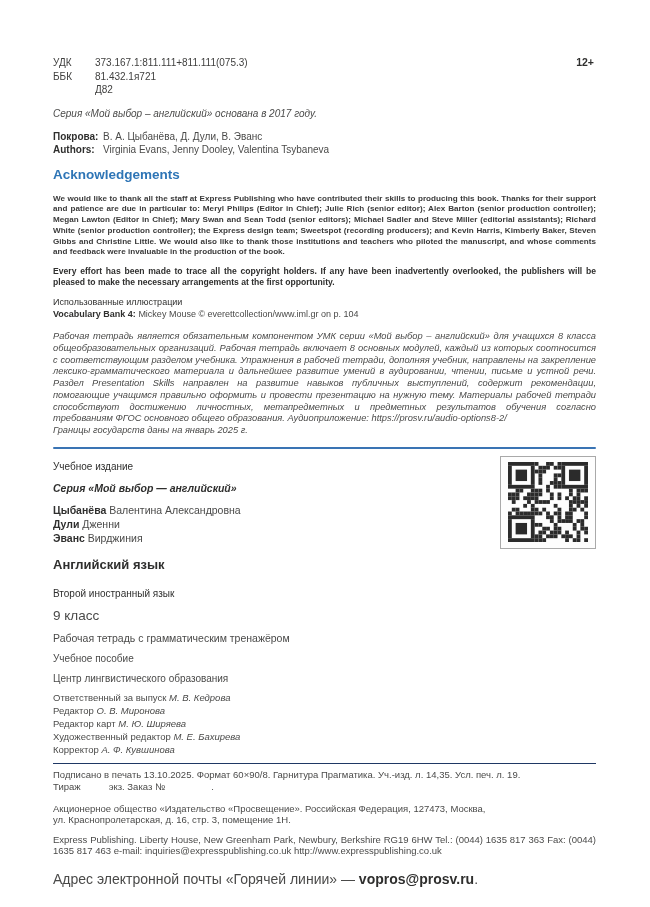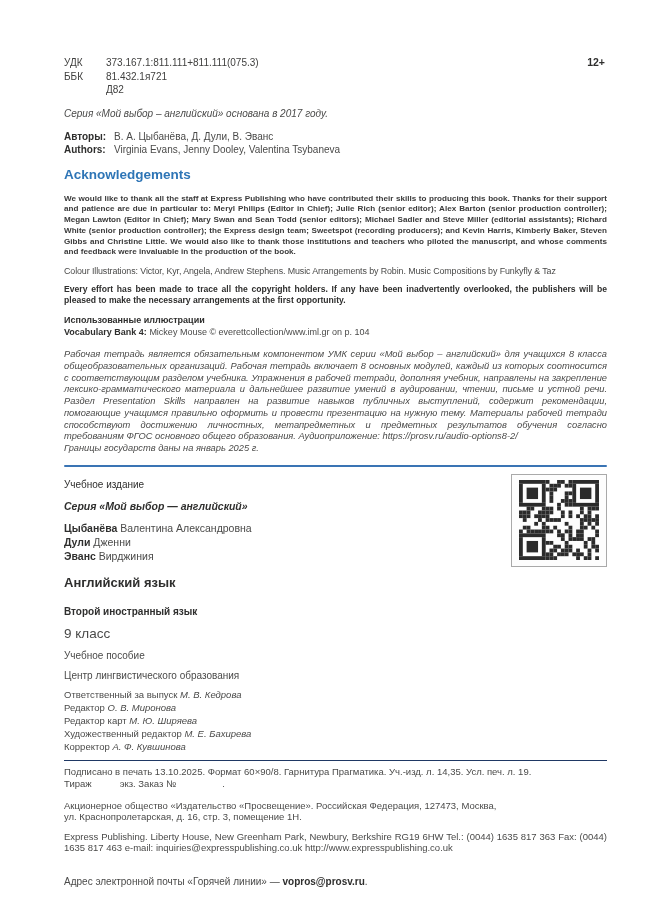--- a/index.html
+++ b/index.html
@@ -9,21 +9,21 @@
     width: 650px;
     height: 907px;
     background: #ffffff;
     font-family: "Liberation Sans", sans-serif;
     color: #3a3a3a;
     margin: 0 auto;
     overflow: hidden;
   }
   .content {
     position: absolute;
-    left: 64px;
+    left: 53px;
     top: 56px;
     width: 543px;
   }
 
   
   .codes { position: relative; font-size: 10px; line-height: 13.5px; color: #3f3f3e; }
   .codes .row { display: flex; }
   .codes .lbl { width: 42px; flex: 0 0 42px; }
   .codes .val {}
   .codes .code3 { margin-left: 42px; }
@@ -54,21 +54,21 @@
     margin-top: 8px;
     font-size: 8.6px;
     font-weight: bold;
     line-height: 11px;
     text-align: justify;
     color: #2f2f2e;
   }
 
   
   .illustrations { margin-top: 9px; font-size: 9px; line-height: 11.5px; }
-  .illustrations .ttl { font-weight: bold; color: #2f2f2e; }
+  .illustrations .ttl { font-weight: normal; color: #2f2f2e; }
   .illustrations .lbl { font-weight: bold; color: #2f2f2e; }
   .illustrations .val { color: #4a4a49; }
 
   
   .annotation {
     margin-top: 11px;
     font-style: italic;
     font-size: 9.3px;
     line-height: 11.7px;
     text-align: justify;
@@ -91,35 +91,35 @@
     border: 1px solid #a9a9a9;
     background: #fdfdfd;
     display: flex; align-items: center; justify-content: center;
   }
   .edition-kind { padding-top: 12px; font-size: 10px; font-weight: normal; color: #2f2f2e; }
   .edition-series { margin-top: 10px; font-size: 10.5px; font-weight: bold; font-style: italic; color: #2f2f2e; }
   .edition-authors { margin-top: 9px; font-size: 10.5px; line-height: 14px; }
   .edition-authors .surname { font-weight: bold; color: #2f2f2e; }
   .edition-authors .name { color: #4a4a49; }
   .edition-subject { margin-top: 12px; font-size: 13px; font-weight: bold; color: #2f2f2e; }
-  .edition-subject2 { margin-top: 16px; font-size: 10px; font-weight: bold; color: #2f2f2e; }
+  .edition-subject2 { margin-top: 16px; font-size: 10px; font-weight: normal; color: #2f2f2e; }
   .edition-grade { margin-top: 9px; font-size: 13.5px; color: #4a4a49; }
   .edition-subtitle { margin-top: 9px; font-size: 10.5px; color: #4a4a49; }
   .edition-type { margin-top: 9px; font-size: 10px; color: #4a4a49; }
   .edition-center { margin-top: 9px; font-size: 10px; color: #4a4a49; }
   .staff { margin-top: 7px; font-size: 9.5px; line-height: 13px; color: #4a4a49; }
   .staff .name { font-style: italic; }
 
   
   .print-block { margin-top: 5px; font-size: 9.5px; line-height: 12px; color: #4a4a49; }
   .gap-a { display: inline-block; width: 28px; }
   .gap-b { display: inline-block; width: 46px; }
   .publisher-ru { margin-top: 10px; font-size: 9.5px; line-height: 11.5px; color: #4a4a49; }
   .publisher-en { margin-top: 8px; font-size: 9.5px; line-height: 11.5px; text-align: justify; color: #4a4a49; }
-  .hotline { margin-top: 22px; font-size: 10px; color: #4a4a49; }
+  .hotline { margin-top: 14px; font-size: 14px; color: #4a4a49; }
   .hotline .email { font-weight: bold; color: #2f2f2e; }
 </style>
 </head>
 <body>
 
 <div class="page">
   <div class="content">
 
     <div class="codes">
       <div class="row">
@@ -131,33 +131,32 @@
         <span class="val">81.432.1я721</span>
       </div>
       <div class="code3">Д82</div>
       <div class="age-badge">12+</div>
     </div>
 
     <div class="series-note">Серия «Мой выбор – английский» основана в 2017 году.</div>
 
     <div class="authors">
       <div class="row">
-        <span class="lbl">Авторы:</span>
+        <span class="lbl">Покрова:</span>
         <span class="val">В. А. Цыбанёва, Д. Дули, В. Эванс</span>
       </div>
       <div class="row">
         <span class="lbl">Authors:</span>
         <span class="val">Virginia Evans, Jenny Dooley, Valentina Tsybaneva</span>
       </div>
     </div>
 
     <div class="ack-title">Acknowledgements</div>
     <div class="ack-body">We would like to thank all the staff at Express Publishing who have contributed their skills to producing this book. Thanks for their support and patience are due in particular to: Meryl Philips (Editor in Chief); Julie Rich (senior editor); Alex Barton (senior production controller); Megan Lawton (Editor in Chief); Mary Swan and Sean Todd (senior editors); Michael Sadler and Steve Miller (editorial assistants); Richard White (senior production controller); the Express design team; Sweetspot (recording producers); and Kevin Harris, Kimberly Baker, Steven Gibbs and Christine Little. We would also like to thank those institutions and teachers who piloted the manuscript, and whose comments and feedback were invaluable in the production of the book.</div>
 
-    <div class="credits-line">Colour Illustrations: Victor, Kyr, Angela, Andrew Stephens. Music Arrangements by Robin. Music Compositions by Funkyfly &amp; Taz</div>
 
     <div class="copyright-notice">Every effort has been made to trace all the copyright holders. If any have been inadvertently overlooked, the publishers will be pleased to make the necessary arrangements at the first opportunity.</div>
 
     <div class="illustrations">
       <div class="ttl">Использованные иллюстрации</div>
       <div>
         <span class="lbl">Vocabulary Bank 4:</span><span class="val"> Mickey Mouse © everettcollection/www.iml.gr on p. 104</span>
       </div>
     </div>
 
@@ -347,20 +346,21 @@
           <span class="surname">Дули</span><span class="name"> Дженни</span>
         </div>
         <div>
           <span class="surname">Эванс</span><span class="name"> Вирджиния</span>
         </div>
       </div>
 
       <div class="edition-subject">Английский язык</div>
       <div class="edition-subject2">Второй иностранный язык</div>
       <div class="edition-grade">9 класс</div>
+      <div class="edition-subtitle">Рабочая тетрадь с грамматическим тренажёром</div>
       <div class="edition-type">Учебное пособие</div>
       <div class="edition-center">Центр лингвистического образования</div>
 
       <div class="staff">
         <div><span>Ответственный за выпуск </span><span class="name">М. В. Кедрова</span></div>
         <div><span>Редактор </span><span class="name">О. В. Миронова</span></div>
         <div><span>Редактор карт </span><span class="name">М. Ю. Ширяева</span></div>
         <div><span>Художественный редактор </span><span class="name">М. Е. Бахирева</span></div>
         <div><span>Корректор </span><span class="name">А. Ф. Кувшинова</span></div>
       </div>

